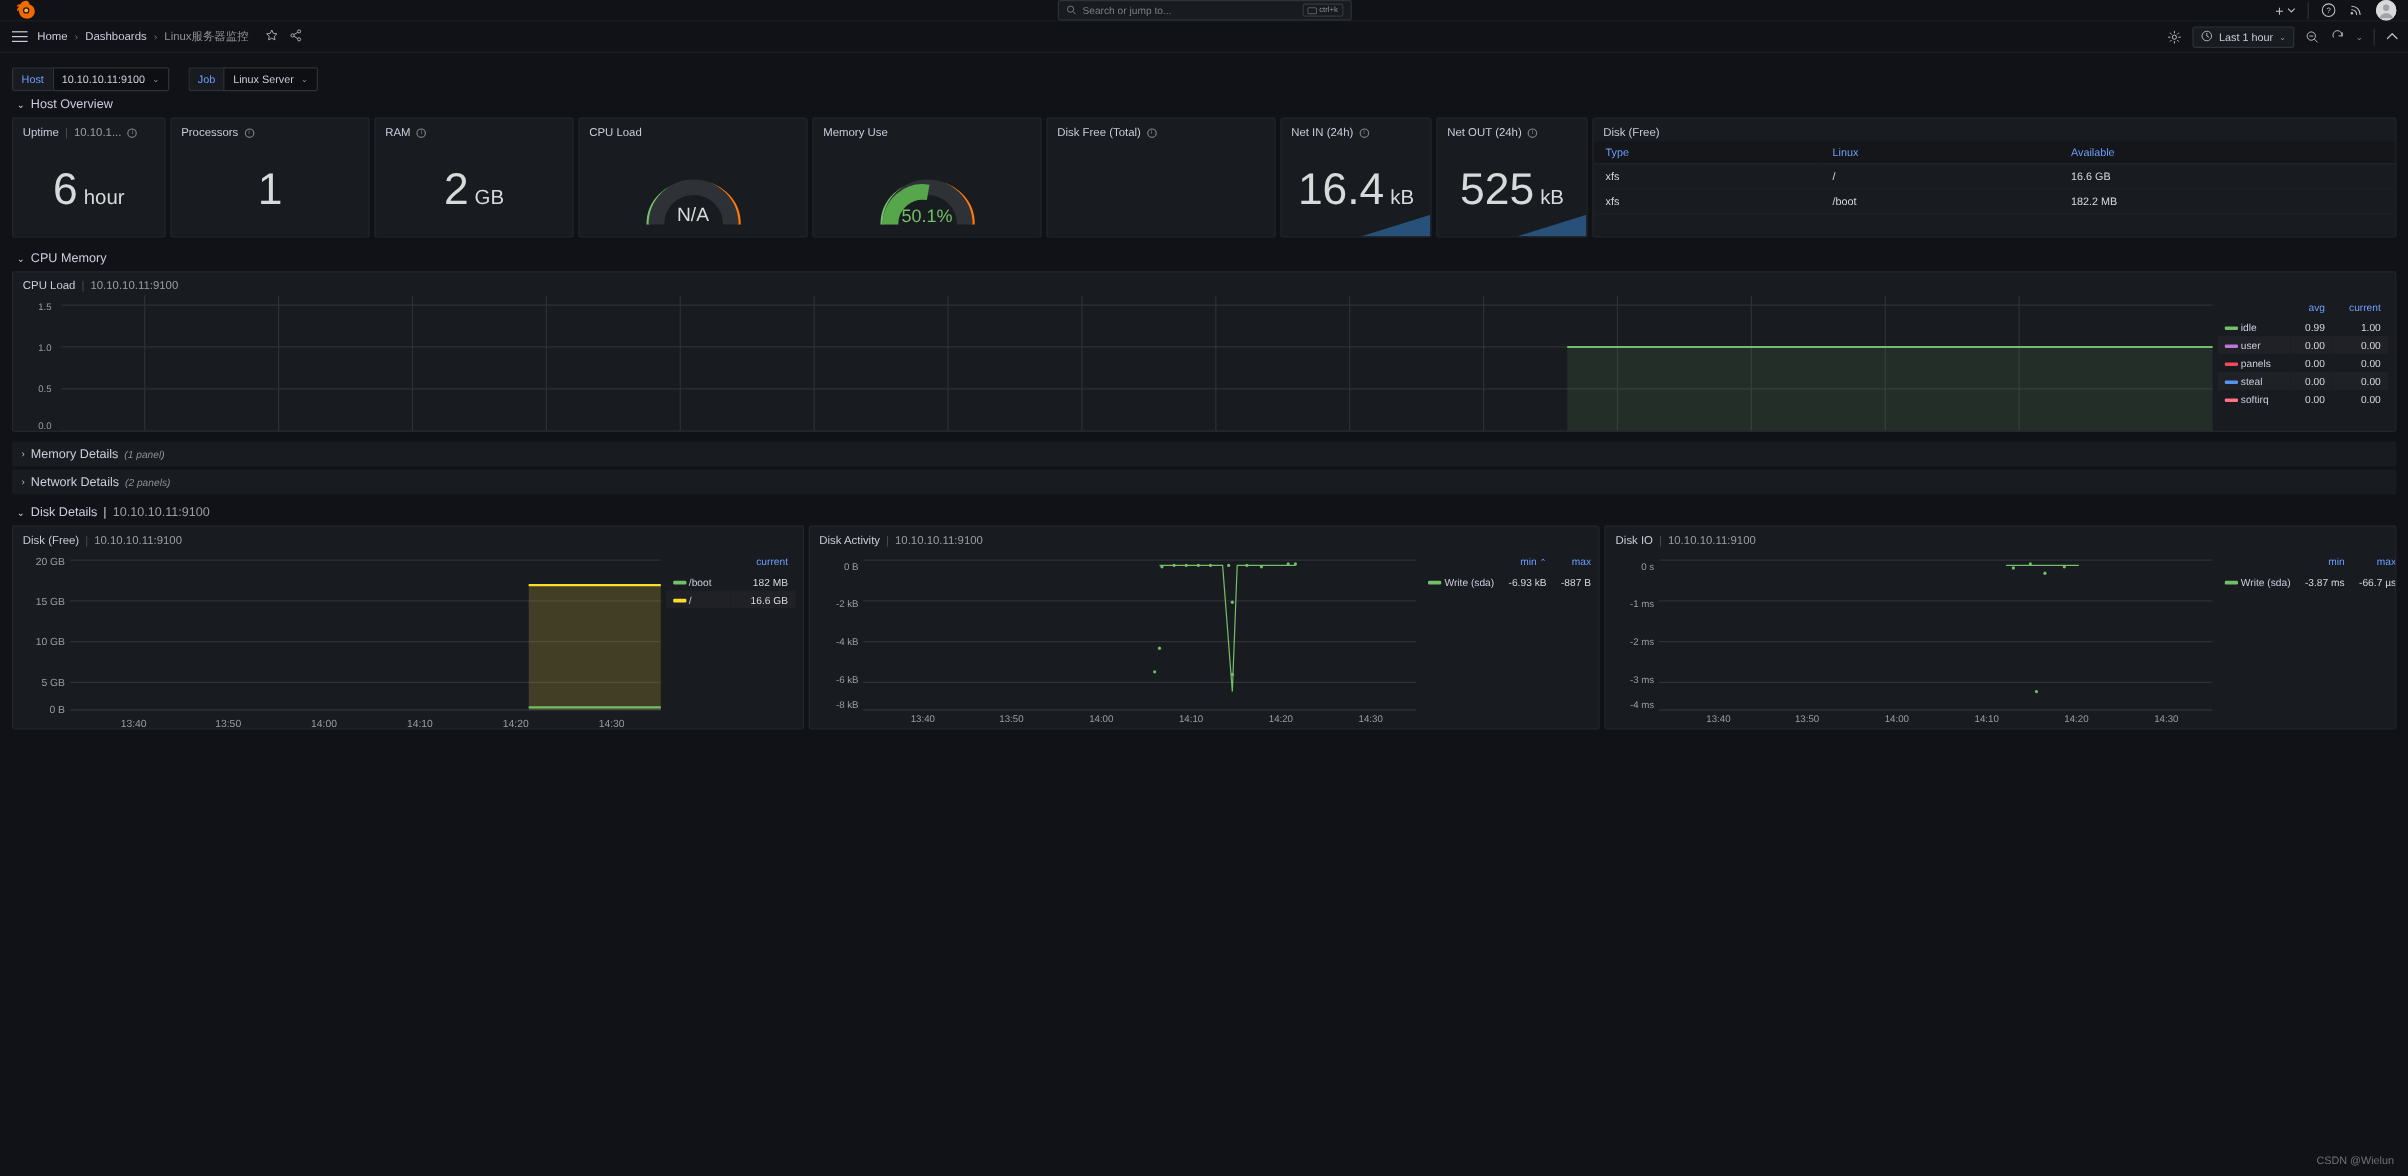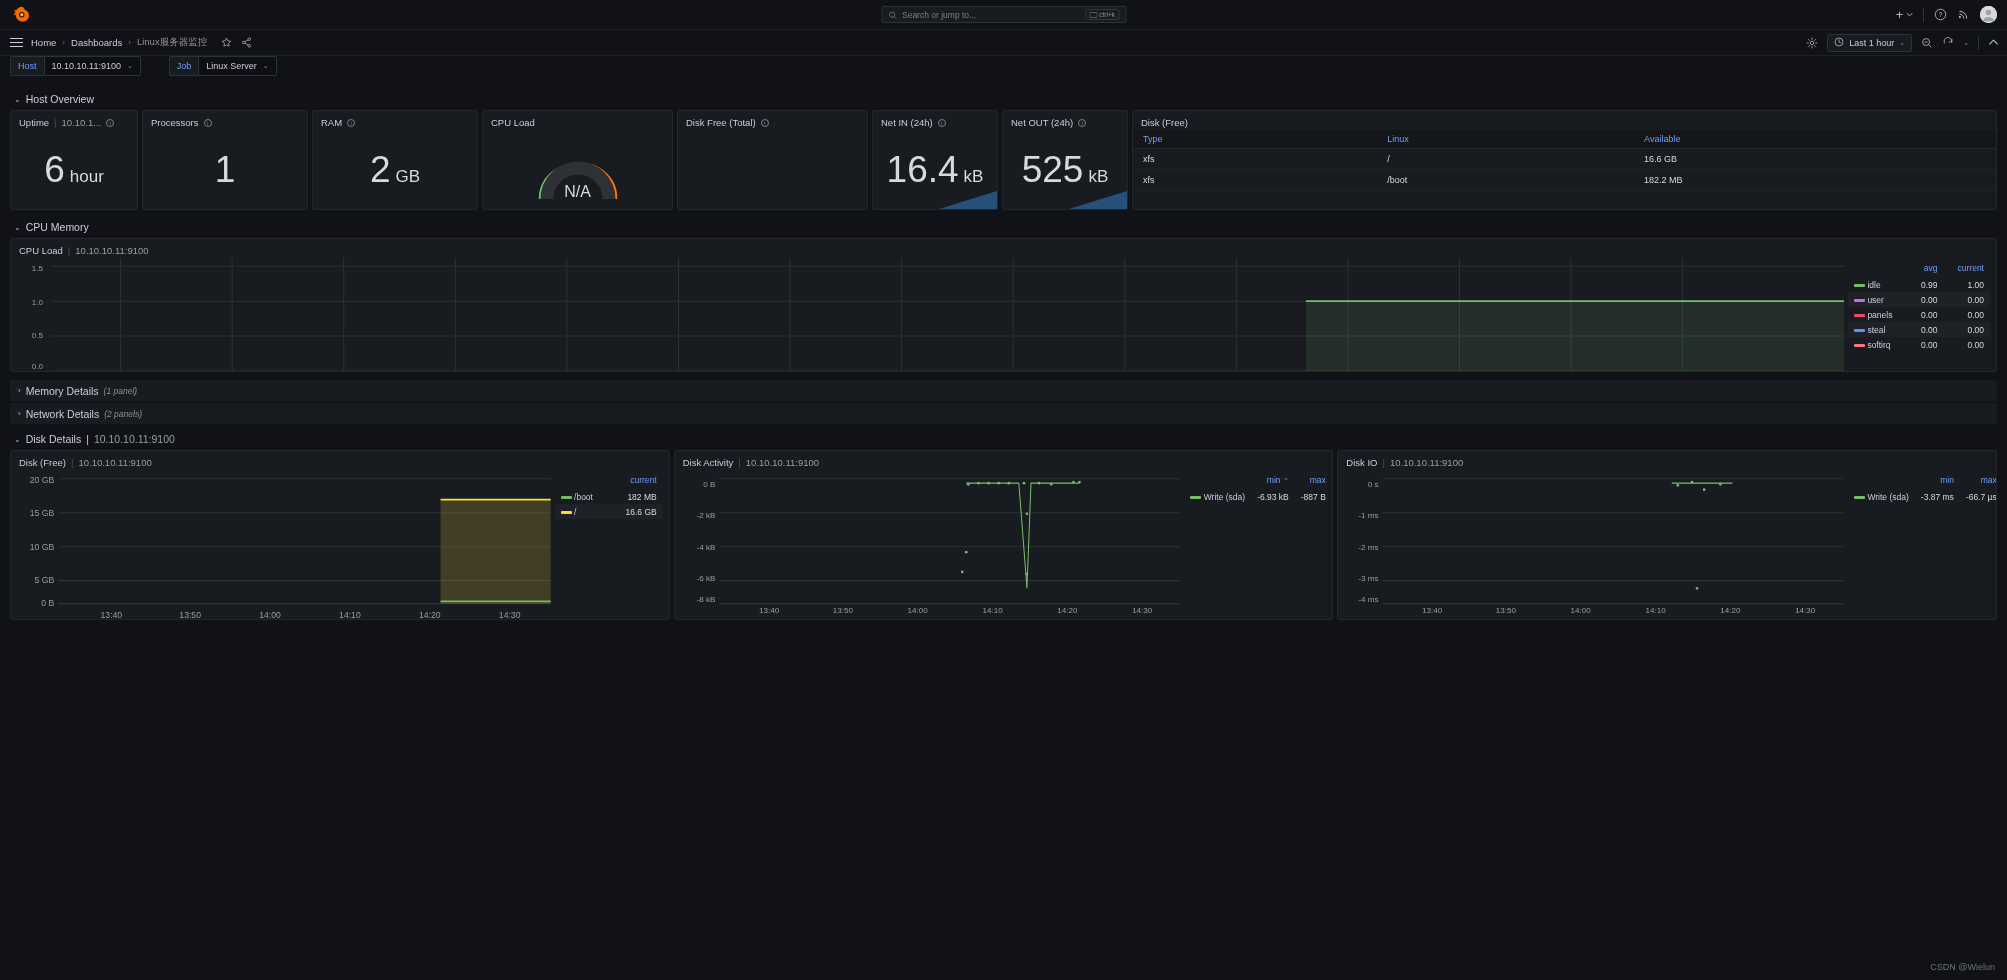--- a/index.html
+++ b/index.html
@@ -5,21 +5,21 @@
   * { box-sizing: border-box; margin: 0; padding: 0; }
   html, body {
     width: 2007px; height: 980px;
     background: #111217;
     font-family: "Liberation Sans", sans-serif;
     color: #ccccdc;
     overflow: hidden;
   }
   
   .topbar {
-    height: 30px; background: #111217;
+    height: 18px; background: #111217;
     display: flex; align-items: center; position: relative;
     border-bottom: 1px solid #1f2127;
   }
   .g-logo { margin-left: 12px; width: 20px; height: 20px; }
   .search-box {
     position: absolute; left: 50%; transform: translateX(-50%);
     width: 245px; height: 17px; background: #181b1f;
     border: 1px solid #2c3235; border-radius: 2px;
     display: flex; align-items: center; padding: 0 6px; gap: 5px;
   }
@@ -46,21 +46,21 @@
   .crumbs .cur { color: #8e9095; }
   .crumb-icons { display: flex; gap: 9px; margin-left: 6px; color: #b6b9bf; }
   .crumbright { position: absolute; right: 8px; display: flex; align-items: center; gap: 9px; }
   .timepick {
     display: flex; align-items: center; gap: 5px; height: 18px;
     border: 1px solid #2c3235; border-radius: 2px; padding: 0 6px;
     font-size: 9px; color: #ccccdc; background: #181b1f;
   }
 
   
-  .varbar { height: 32px; display: flex; align-items: flex-start; padding-left: 10px; gap: 12px; }
+  .varbar { height: 32px; display: flex; align-items: flex-end; padding-left: 10px; gap: 0; }
   .varwrap { display: flex; align-items: stretch; margin-right: 16px; height: 20px; }
   .varlabel {
     background: #181b1f; border: 1px solid #2c3235; border-right: none;
     border-radius: 2px 0 0 2px; color: #6e9fff; font-size: 9px;
     display: flex; align-items: center; padding: 0 7px; font-weight: 500;
   }
   .varval {
     background: #0e0f12; border: 1px solid #2c3235; border-radius: 0 2px 2px 0;
     font-size: 9px; color: #ccccdc; display: flex; align-items: center;
     padding: 0 7px; gap: 6px; min-width: 60px;
@@ -337,20 +337,36 @@
         <svg viewBox="0 0 104 66" width="104" height="66">
           <path d="M14 62 A34 34 0 0 1 50 28" fill="none" stroke="#73bf69" stroke-width="2.6"></path>
           <path d="M50 28 A34 34 0 0 1 90 62" fill="none" stroke="#ff780a" stroke-width="2.6"></path>
           <path d="M21 62 A27 27 0 0 1 83 62" fill="none" stroke="#2e3136" stroke-width="13"></path>
         </svg>
         <div class="gval na">N/A</div>
       </div>
     </div>
   </div>
 
+  <div class="panel" style="width:191px;">
+    <div class="ptitle">
+      <span>Memory Use</span>
+    </div>
+    <div class="pbody">
+      <div class="gauge">
+        <svg viewBox="0 0 104 66" width="104" height="66">
+          <path d="M14 62 A34 34 0 0 1 50 28" fill="none" stroke="#73bf69" stroke-width="2.6"></path>
+          <path d="M50 28 A34 34 0 0 1 90 62" fill="none" stroke="#ff780a" stroke-width="2.6"></path>
+          <path d="M21 62 A27 27 0 0 1 83 62" fill="none" stroke="#2e3136" stroke-width="13"></path>
+          <path d="M21 62 A27 27 0 0 1 52.5 35.3" fill="none" stroke="#56a64b" stroke-width="13"></path>
+        </svg>
+        <div class="gval grn">50.1%</div>
+      </div>
+    </div>
+  </div>
 
   <div class="panel" style="width:191px;">
     <div class="ptitle">
       <span>Disk Free (Total)</span>
       <span class="infoic">i</span>
     </div>
   </div>
 
   <div class="panel" style="width:126px;">
     <div class="ptitle">

